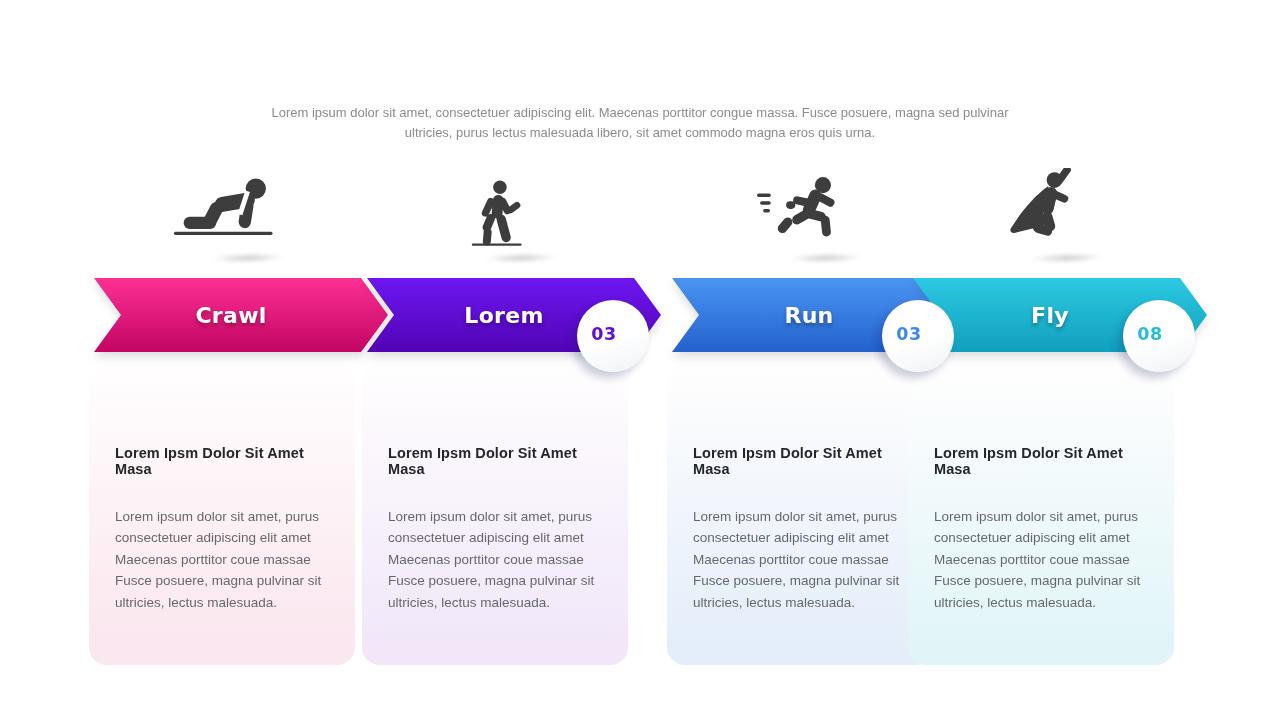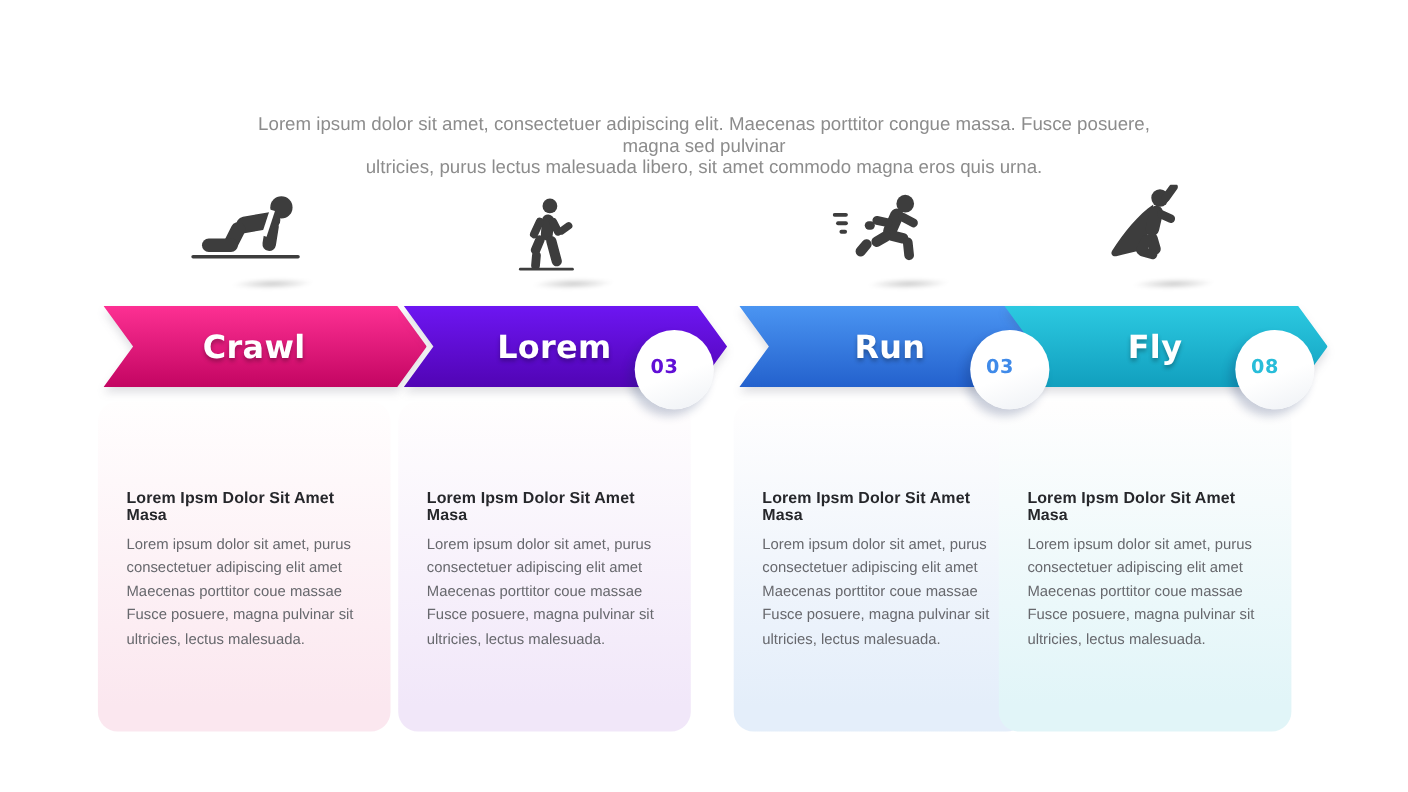--- a/index.html
+++ b/index.html
@@ -5,21 +5,21 @@
   html,body{margin:0;padding:0;}
   body{background:#fff;}
   .slide{position:relative;width:1280px;height:720px;background:#fff;overflow:hidden;
          font-family:"Liberation Sans",sans-serif;}
 
   
   .title{position:absolute;top:42px;left:0;width:100%;margin:0;text-align:center;
          font-family:"DejaVu Sans",sans-serif;font-weight:bold;font-size:38px;
          letter-spacing:.2px;color:var(--title-color,#0d0d0d);}
   .subtitle{position:absolute;top:103px;left:50%;transform:translateX(-50%);margin:0;
-            width:840px;text-align:center;font-size:17px;line-height:19.5px;
+            width:840px;text-align:center;font-size:13px;line-height:19.5px;
             color:var(--subtitle-color,#8c8c8c);white-space:pre-line;}
 
   
   .stage{position:absolute;top:160px;width:300px;height:520px;}
   .s0{left:88px}.s1{left:361px}.s2{left:666px}.s3{left:907px}
 
   
   .icon-area{position:absolute;top:0;left:0;width:273px;height:118px;color:var(--icon,#3d3d3d);
              display:flex;align-items:flex-end;justify-content:center;padding-bottom:26px;box-sizing:border-box;}
   .icon-area svg{position:relative;z-index:1;display:block;}
@@ -28,36 +28,36 @@
                filter:blur(2px);transform:translateX(-26%) skewX(-38deg) scaleY(.8);}
 
   
   .banner-wrap{position:absolute;top:118px;left:0;width:300px;height:74px;z-index:2;
                filter:drop-shadow(0 5px 4px rgba(60,60,90,.16));}
   .banner{width:100%;height:100%;
           clip-path:polygon(6px 0,273px 0,300px 37px,273px 74px,6px 74px,33px 37px);
           background:linear-gradient(180deg,var(--top) 0%,var(--bottom) 100%);
           display:flex;align-items:center;justify-content:center;}
   .banner-label{color:#fff;font-family:"DejaVu Sans",sans-serif;font-weight:bold;
-                font-size:29px;letter-spacing:.3px;padding-right:14px;
+                font-size:22px;letter-spacing:.3px;padding-right:14px;
                 text-shadow:0 3px 4px rgba(0,0,0,.30);}
 
   
   .num-circle{position:absolute;top:140px;left:216px;width:72px;height:72px;border-radius:50%;
               background:linear-gradient(160deg,#ffffff 55%,#eef1f5 100%);
               box-shadow:-5px 6px 9px rgba(15,35,90,.22);z-index:3;
               display:flex;align-items:center;justify-content:center;}
   .num{transform:translate(-9px,-2px);font-family:"DejaVu Sans",sans-serif;font-weight:bold;
        font-size:17.5px;letter-spacing:.5px;color:var(--accent);}
 
   
   .card{position:absolute;top:205px;left:1px;width:266px;height:300px;border-radius:18px;
         background:linear-gradient(180deg,#fffefe 0%,var(--card) 92%);z-index:1;
         padding:80px 26px 0;box-sizing:border-box;}
-  .card h3{margin:0 0 7px;font-size:14.5px;font-weight:bold;color:#26272b;letter-spacing:.1px;}
+  .card h3{margin:0 0 29px;font-size:14.5px;font-weight:bold;color:#26272b;letter-spacing:.1px;}
   .card p{margin:0;font-size:13.5px;line-height:21.4px;color:#67686d;white-space:pre-line;}
 </style>
 </head>
 <body style="background: rgb(255, 255, 255);">
 
 <div class="slide">
 
   <p class="subtitle">Lorem ipsum dolor sit amet, consectetuer adipiscing elit. Maecenas porttitor congue massa. Fusce posuere, magna sed pulvinar
 ultricies, purus lectus malesuada libero, sit amet commodo magna eros quis urna.</p>
 

